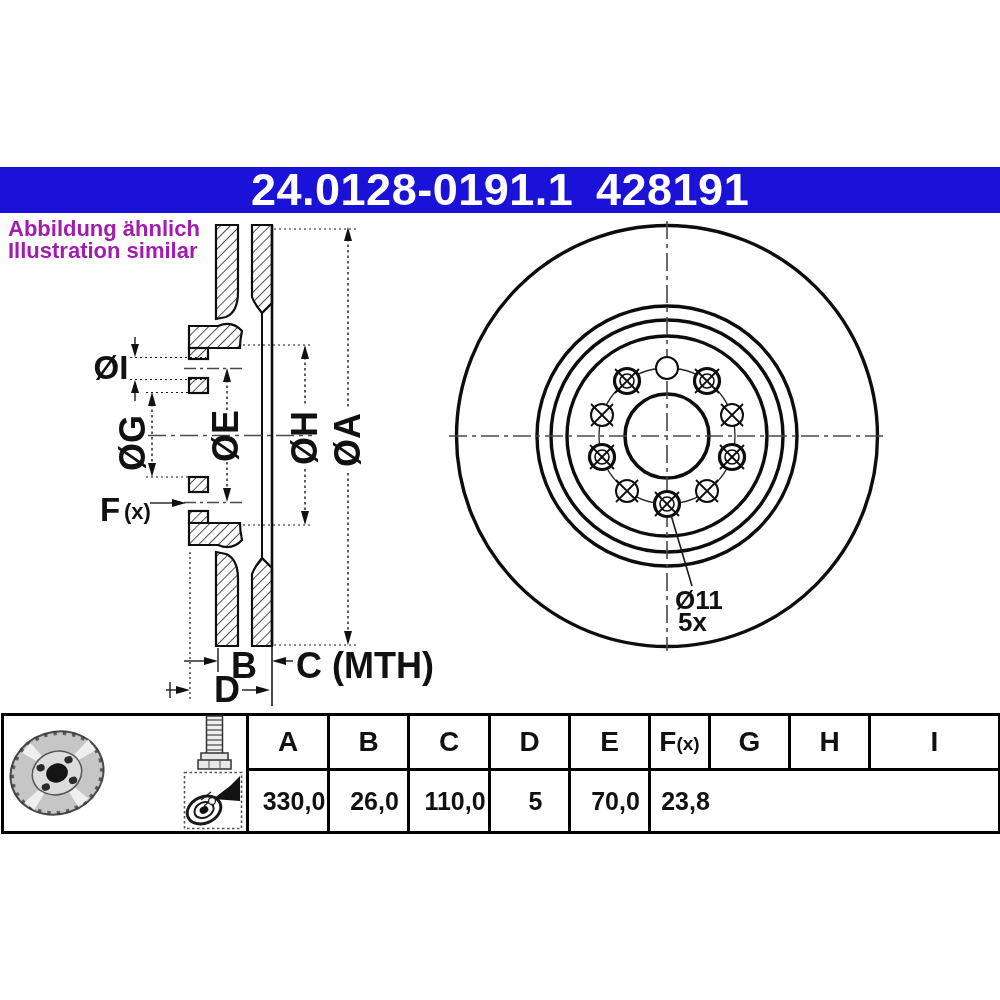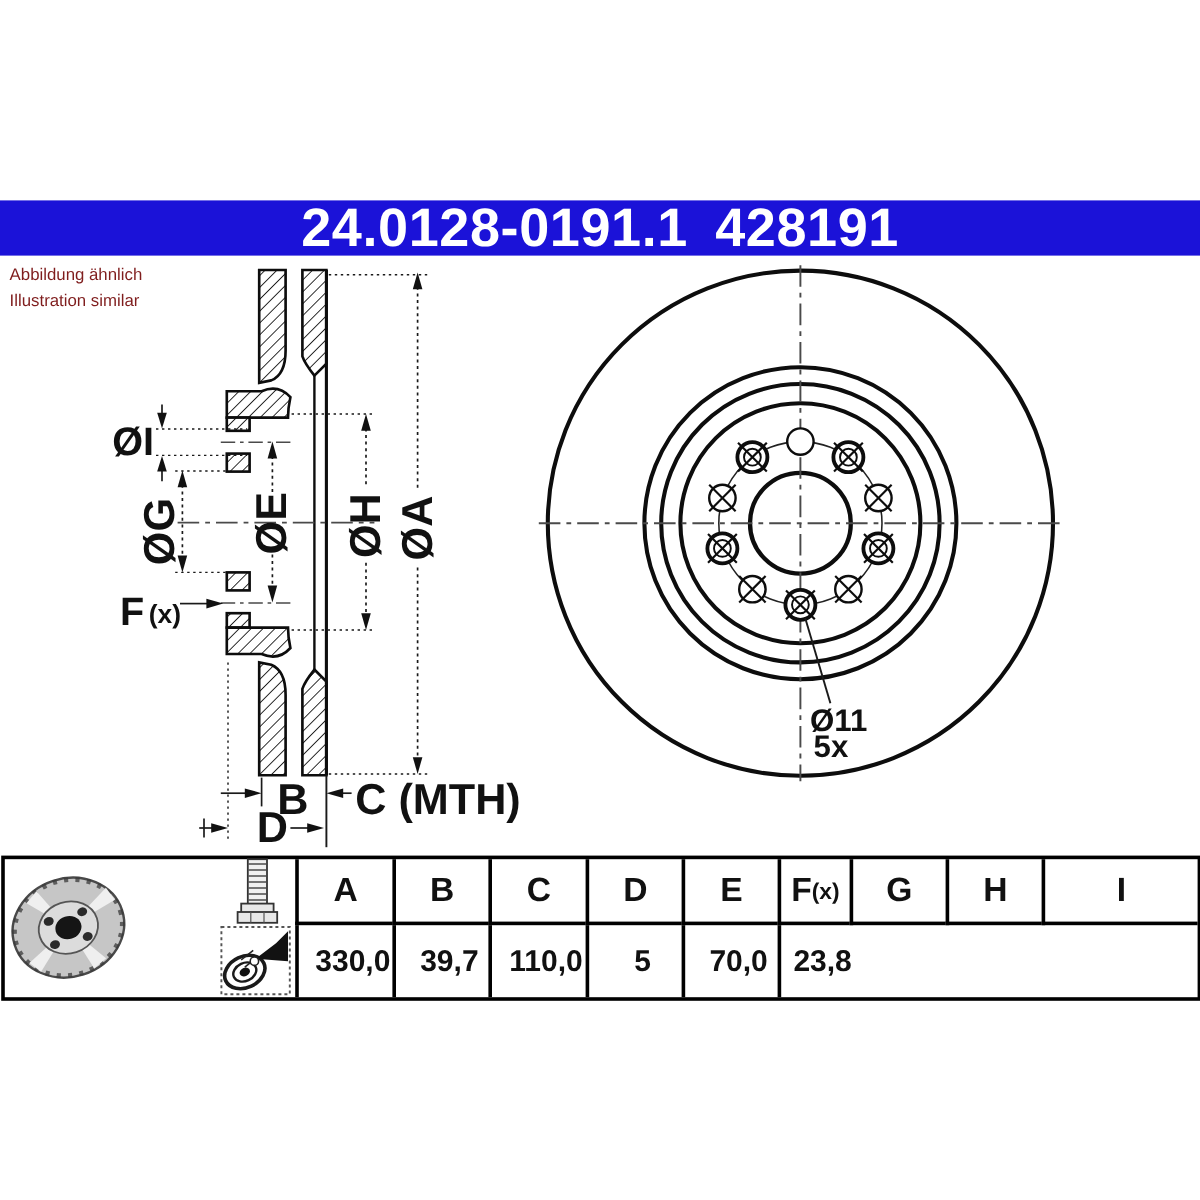--- a/index.html
+++ b/index.html
@@ -5,22 +5,22 @@
   html,body{margin:0;padding:0;background:#ffffff;}
   #page{position:relative;width:1000px;height:1000px;background:#fff;overflow:hidden;
         font-family:"Liberation Sans",sans-serif;}
   
   #topbar{position:absolute;left:0;top:167px;width:1000px;height:46px;background:#1b12d8;}
   .pn{position:absolute;top:167px;height:46px;line-height:46px;color:#fff;
       font-weight:bold;font-size:45px;letter-spacing:.5px;white-space:nowrap;}
   #pn-main{left:251px;}
   #pn-ref{left:596px;}
   
-  #note{position:absolute;left:8px;top:218px;color:#7f1d1d;font-weight:normal;
-        font-size:14px;line-height:21.5px;}
+  #note{position:absolute;left:8px;top:218px;color:#a21caf;font-weight:bold;
+        font-size:22px;line-height:21.5px;}
   
   #spec-table{position:absolute;left:1px;top:713px;width:994px;height:115px;
       border:3px solid #000;display:grid;
       grid-template-columns:242px 81px 80px 81px 80px 80px 60px 80px 80px 1fr;
       grid-template-rows:55px 1fr;background:#fff;z-index:1;}
   .cell{display:flex;align-items:center;justify-content:center;color:#111;}
   .cell.bl{border-left:3px solid #000;}
   .hed{border-bottom:3px solid #000;font-weight:bold;font-size:28px;}
   .val{font-weight:bold;font-size:25px;padding-left:12px;}
   .iconcell{grid-row:1/3;}
@@ -81,21 +81,21 @@
     <div class="cell hed bl">
         <span>H</span>
         <span class="sfx"></span>
       </div>
     <div class="cell hed bl">
         <span>I</span>
         <span class="sfx"></span>
       </div>
 
     <div class="cell val bl">330,0</div>
-    <div class="cell val bl">39,7</div>
+    <div class="cell val bl">26,0</div>
     <div class="cell val bl">110,0</div>
     <div class="cell val bl">5</div>
     <div class="cell val bl">70,0</div>
     <div class="cell val bl">23,8</div>
   </div>
 
   <svg id="draw" width="1000" height="1000" viewBox="0 0 1000 1000">
     <defs>
       <pattern id="hatch" patternUnits="userSpaceOnUse" width="7" height="7" patternTransform="rotate(45)">
         <rect width="7" height="7" fill="#ffffff"></rect>

